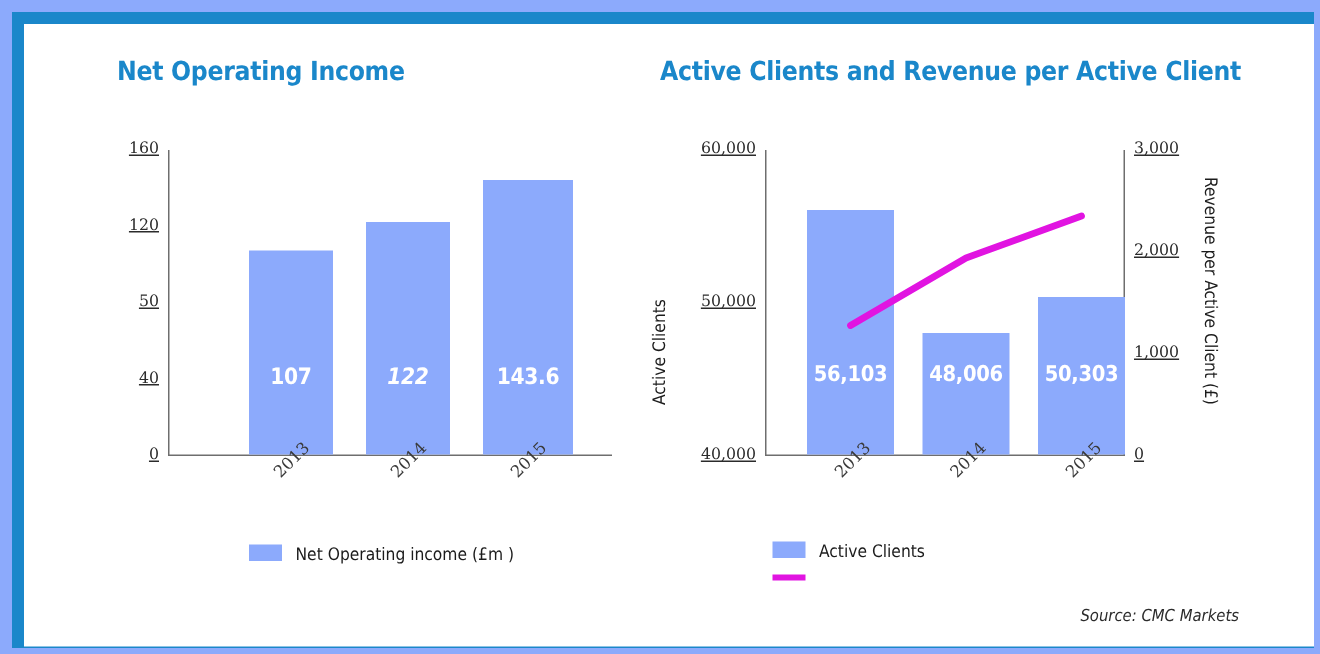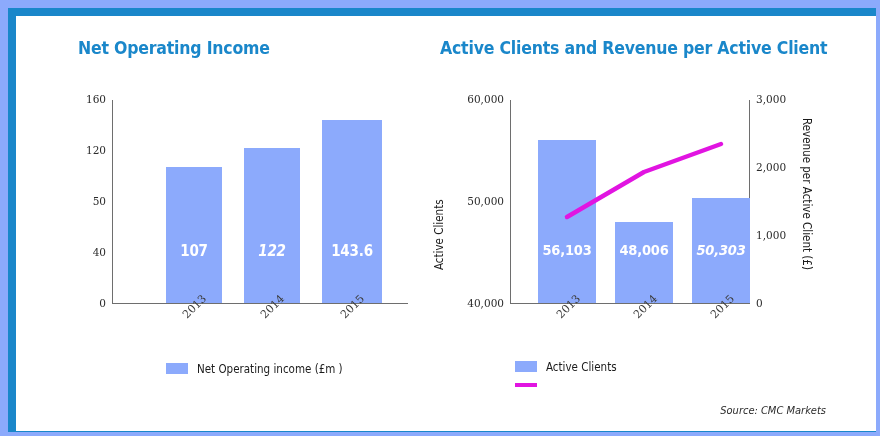--- a/index.html
+++ b/index.html
@@ -68,20 +68,21 @@
     position: absolute;
     background: #6E6E6E;
   }
   .tick-label {
     position: absolute;
     font-family: "DejaVu Serif", "Liberation Serif", serif;
     font-size: 10.5px;
     color: #2b2b2b;
     white-space: nowrap;
     text-align: right;
+    text-decoration: underline;
   }
   .axis-title {
     position: absolute;
     font-family: "DejaVu Sans Condensed", "Liberation Sans", sans-serif;
     font-size: 11.5px;
     color: #1b1b1b;
     white-space: nowrap;
   }
   .cat-label {
     position: absolute;
@@ -217,21 +218,21 @@
 
           <div class="axis-title vlab" style="left:-78px; top:170px; transform: rotate(-90deg);">Active Clients</div>
           <div class="axis-title vlab" style="left:304px; top:18px; transform: rotate(90deg);">Revenue per Active Client (£)</div>
 
           <div class="bar" style="left:28px; top:40px; width:58px; height:163px;"></div>
           <div class="bar" style="left:105px; top:122px; width:58px; height:81px;"></div>
           <div class="bar" style="left:182px; top:98px; width:58px; height:105px;"></div>
 
           <div class="bar-value" style="left:26px; top:142px; width:62px;">56,103</div>
           <div class="bar-value" style="left:103px; top:142px; width:62px;">48,006</div>
-          <div class="bar-value" style="left:180px; top:142px; width:62px;font-style:italic;">50,303</div>
+          <div class="bar-value" style="left:180px; top:142px; width:62px;">50,303</div>
 
           <svg width="240" height="204" viewBox="0 0 240 204" style="position:absolute; left:0; top:0; overflow:visible;">
             <polyline points="57,117 134,72 211,44" fill="none" stroke="#E114E1" stroke-width="4.5" stroke-linecap="round" stroke-linejoin="round"></polyline>
           </svg>
 
           <div class="cat-label" style="left:44px; top:212px;">2013</div>
           <div class="cat-label" style="left:121px; top:212px;">2014</div>
           <div class="cat-label" style="left:198px; top:212px;">2015</div>
         </div>
 

